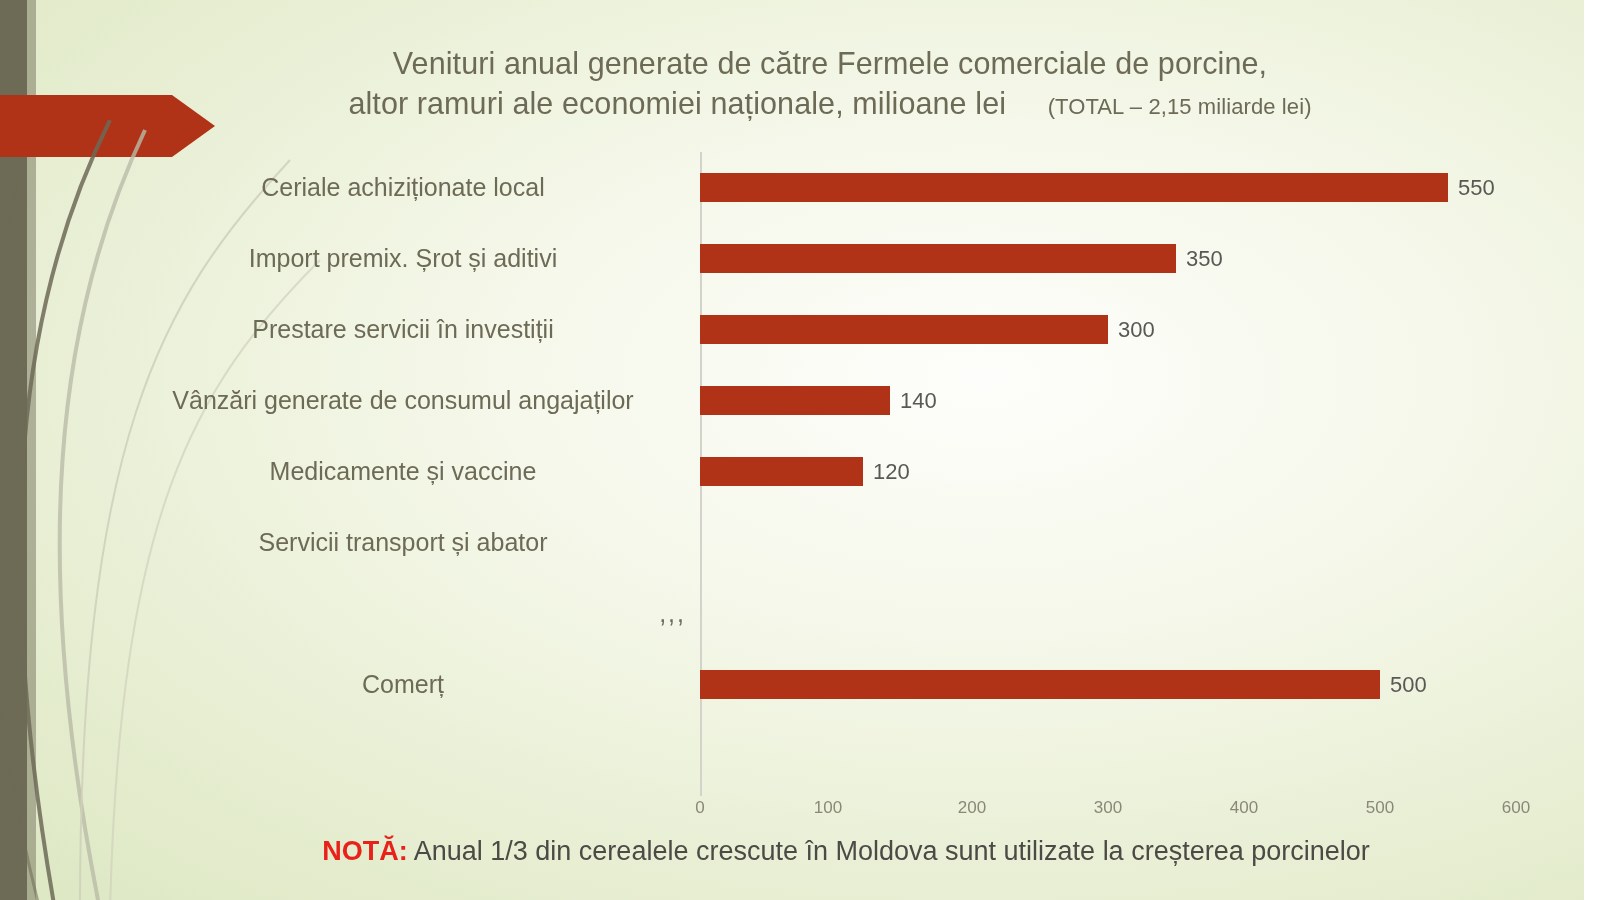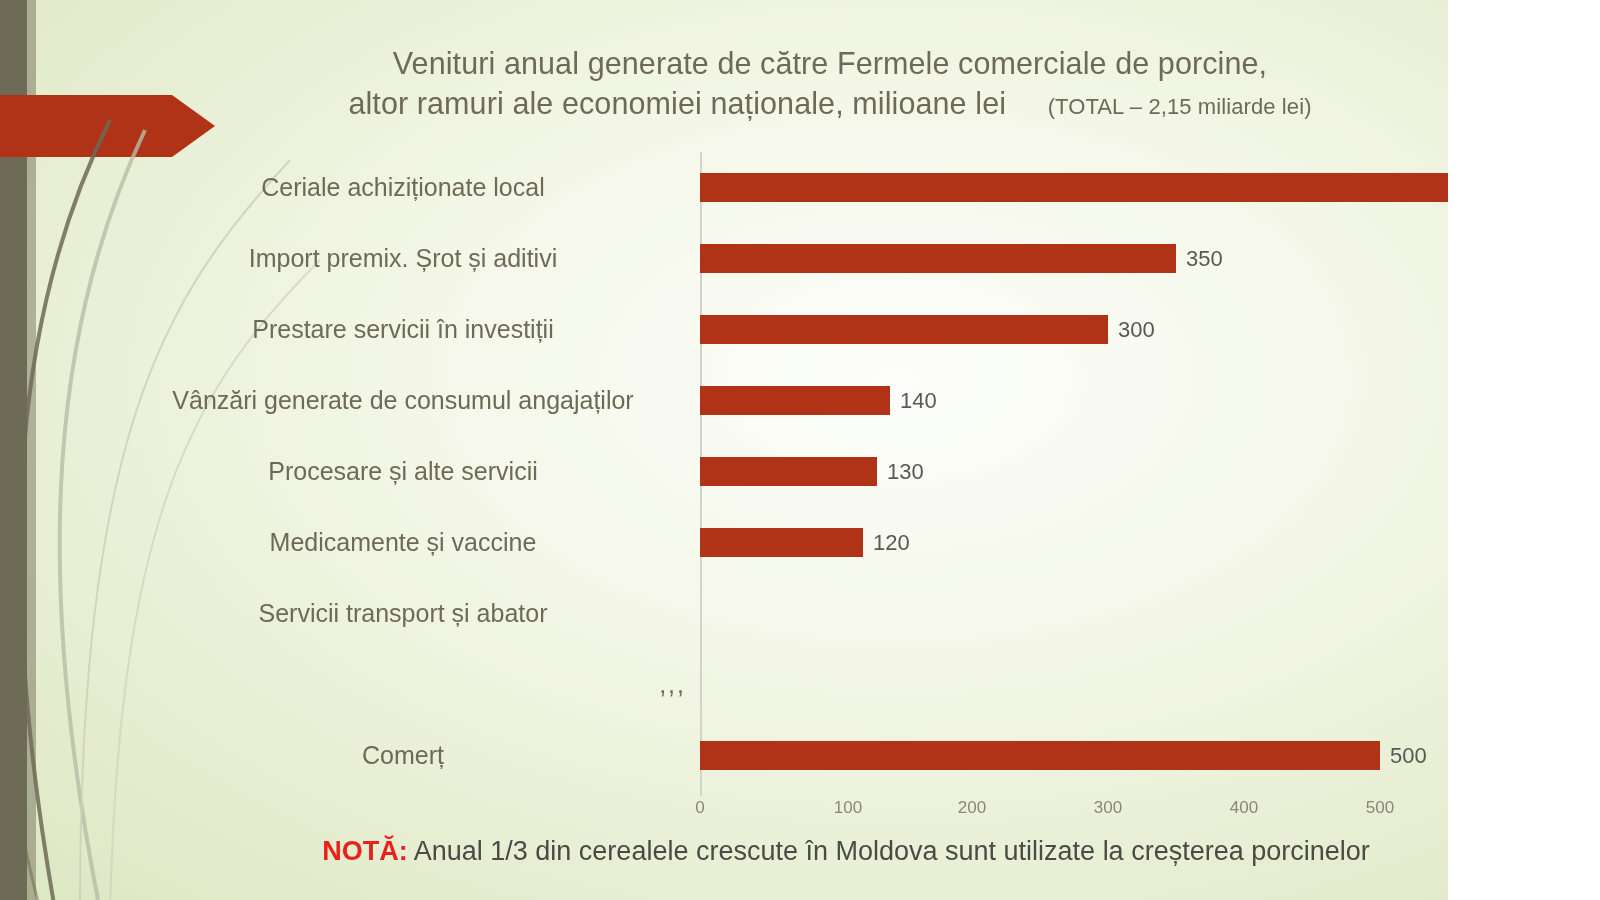--- a/index.html
+++ b/index.html
@@ -8,21 +8,21 @@
   }
   body {
     width: 1600px;
     height: 900px;
     overflow: hidden;
     font-family: "Liberation Sans", sans-serif;
     background: #ffffff;
   }
   #slide {
     position: relative;
-    width: 1448px;
+    width: 1584px;
     height: 900px;
     background:
       radial-gradient(ellipse at 62% 42%, #fdfefb 0%, #f4f7e8 38%, #e7eed2 72%, #dde7c3 100%);
     overflow: hidden;
     text-decoration: underline;
   }
   
   .left-band {
     position: absolute;
     left: 0;
@@ -237,27 +237,20 @@
       </div>
 
       <div class="row">
         <div class="row-label">Vânzări generate de consumul angajaților</div>
         <div class="bar-zone">
           <div class="bar" style="width:190px"></div>
           <div class="bar-value">140</div>
         </div>
       </div>
 
-      <div class="row">
-        <div class="row-label">Procesare și alte servicii</div>
-        <div class="bar-zone">
-          <div class="bar" style="width:177px"></div>
-          <div class="bar-value">130</div>
-        </div>
-      </div>
 
       <div class="row">
         <div class="row-label">Medicamente și vaccine</div>
         <div class="bar-zone">
           <div class="bar" style="width:163px"></div>
           <div class="bar-value">120</div>
         </div>
       </div>
 
       <div class="row">
@@ -273,21 +266,21 @@
         <div class="bar-zone">
           <div class="bar" style="width:680px"></div>
           <div class="bar-value">500</div>
         </div>
       </div>
 
     </div>
 
     <div class="xaxis">
       <span class="xtick" style="left:0px">0</span>
-      <span class="xtick" style="left:148px">100</span>
+      <span class="xtick" style="left:128px">100</span>
       <span class="xtick" style="left:272px">200</span>
       <span class="xtick" style="left:408px">300</span>
       <span class="xtick" style="left:544px">400</span>
       <span class="xtick" style="left:680px">500</span>
       <span class="xtick" style="left:816px">600</span>
     </div>
   </div>
 
   <div class="note">
     <b>NOTĂ:</b><span> Anual 1/3 din cerealele crescute în Moldova sunt utilizate la creșterea porcinelor</span>

